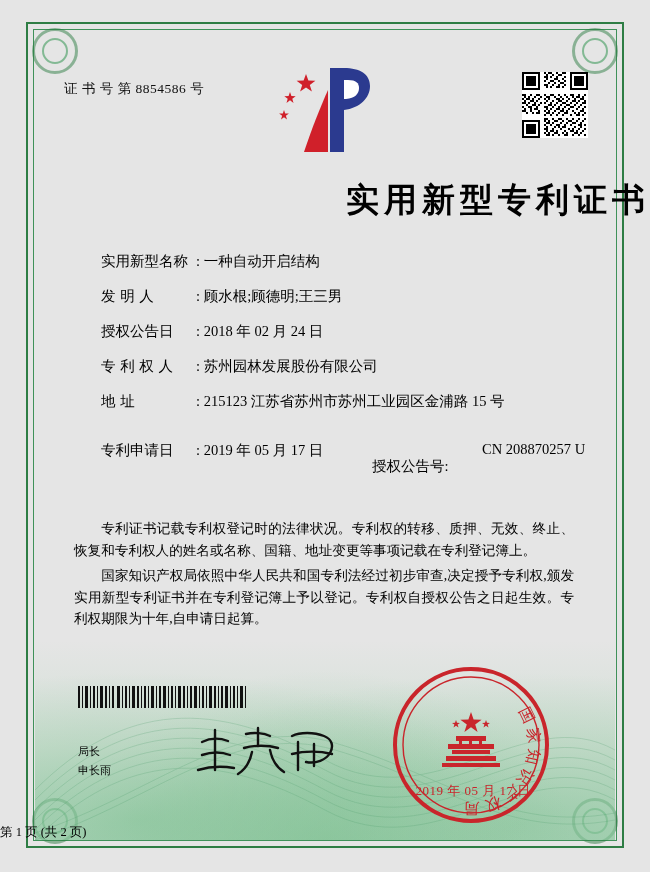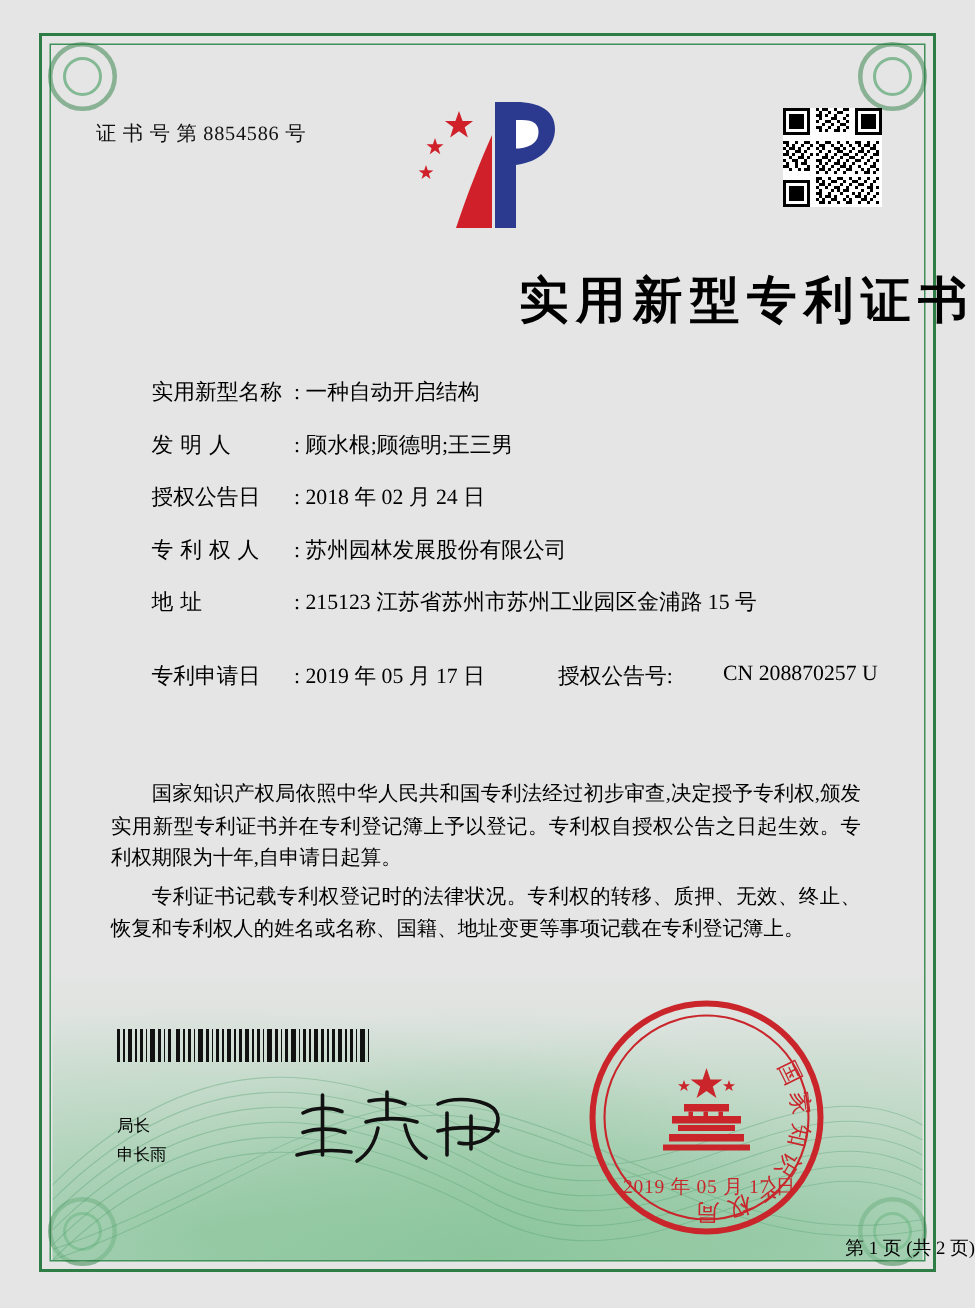--- a/index.html
+++ b/index.html
@@ -162,21 +162,21 @@
   }
   .row .val {
     display: inline-block;
   }
   .row .val.serifnum {
     font-family: "Liberation Serif", "DejaVu Serif", serif;
   }
   .row .sec-lbl {
     position: absolute;
     left: 298px;
-    top: 0;
+    top: 16px;
   }
   .row .sec-val {
     position: absolute;
     left: 408px;
     top: 0;
   }
 
   
   .paras {
     position: absolute;
@@ -237,21 +237,21 @@
     color: #c9252b;
     letter-spacing: .5px;
   }
 
   
   .footer {
     position: absolute;
     left: 0;
     right: 0;
     top: 824px;
-    text-align: right;
+    text-align: left;
     font-size: 12.5px;
     color: #000;
   }
 </style>
 </head>
 <body>
 
 <div class="page">
 
   <div class="border-outer"></div>
@@ -525,22 +525,22 @@
       <span class="lbl">地      址</span><span>: </span><span class="val">215123  江苏省苏州市苏州工业园区金浦路 15 号</span>
     </div>
     <div class="row" style="margin-top:14px">
       <span class="lbl spread">专利申请日</span><span>: </span><span class="val">2019 年 05 月 17 日</span>
       <span class="sec-lbl">授权公告号:</span>
       <span class="sec-val">CN 208870257 U</span>
     </div>
   </div>
 
   <div class="paras">
+    <p>专利证书记载专利权登记时的法律状况。专利权的转移、质押、无效、终止、恢复和专利权人的姓名或名称、国籍、地址变更等事项记载在专利登记簿上。</p>
     <p>国家知识产权局依照中华人民共和国专利法经过初步审查,决定授予专利权,颁发实用新型专利证书并在专利登记簿上予以登记。专利权自授权公告之日起生效。专利权期限为十年,自申请日起算。</p>
-    <p>专利证书记载专利权登记时的法律状况。专利权的转移、质押、无效、终止、恢复和专利权人的姓名或名称、国籍、地址变更等事项记载在专利登记簿上。</p>
   </div>
 
   <svg class="barcode" viewBox="0 0 168 22" shape-rendering="crispEdges">
     <g fill="#111">
       <rect x="0" y="0" width="2" height="22"></rect>
         <rect x="4" y="0" width="1" height="22"></rect>
       <rect x="7" y="0" width="3" height="22"></rect>
         <rect x="12" y="0" width="1" height="22"></rect>
       <rect x="15" y="0" width="2" height="22"></rect>
         <rect x="19" y="0" width="1" height="22"></rect>

